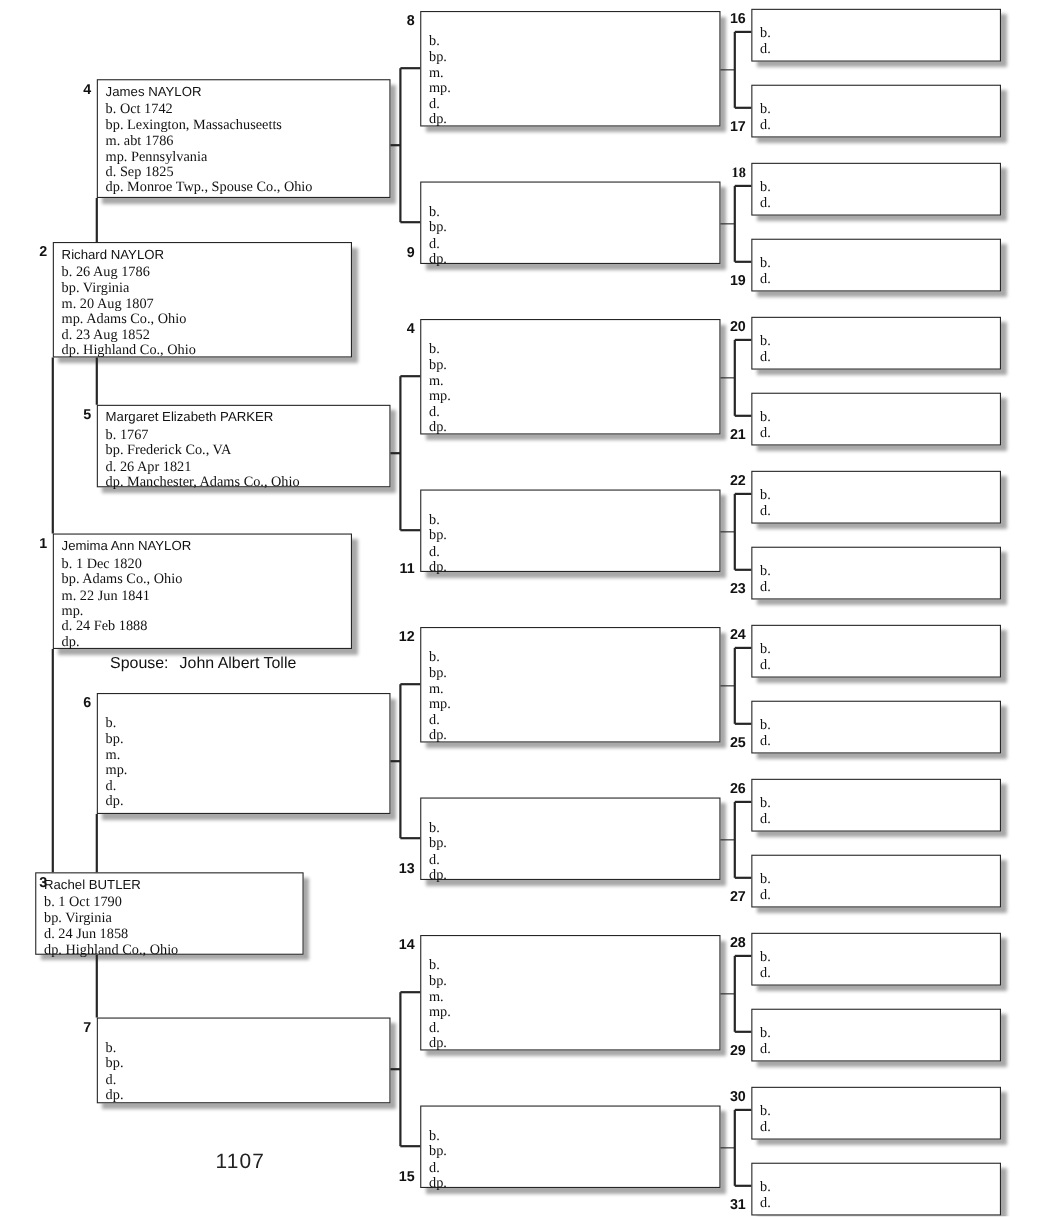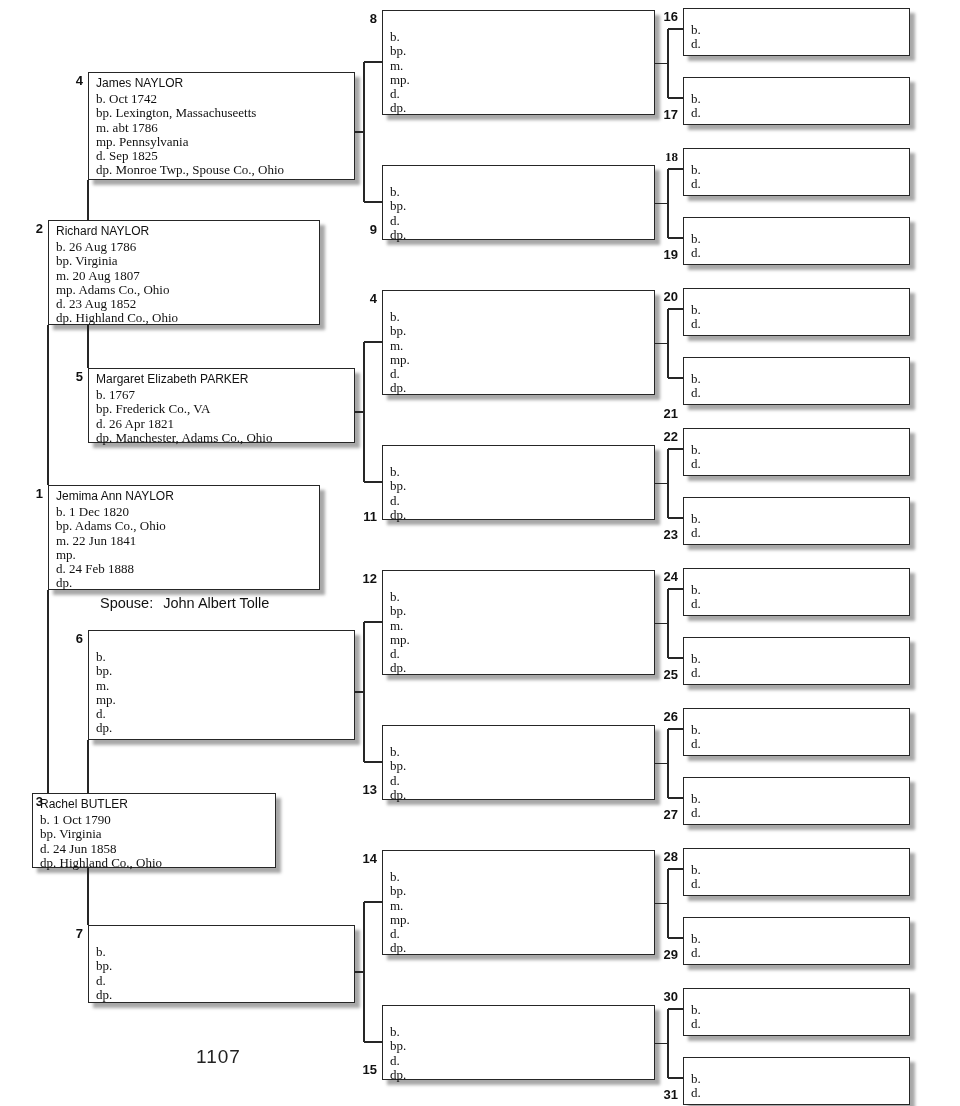--- a/index.html
+++ b/index.html
@@ -210,21 +210,21 @@
       <div class="pname small"></div>
       <div class="pfield">b.</div>
       <div class="pfield">d.</div>
     </div>
     <div class="pnum" style="left: 656px; top: 289px;">20</div>
     <div class="pbox" style="left: 683px; top: 357px; width: 227px; height: 48px;">
       <div class="pname small"></div>
       <div class="pfield">b.</div>
       <div class="pfield">d.</div>
     </div>
-    <div class="pnum" style="left: 656px; top: 387px; margin-top: 19px;">21</div>
+    <div class="pnum" style="left: 656px; top: 387px;">21</div>
     <div class="pbox" style="left: 683px; top: 428px; width: 227px; height: 48px;">
       <div class="pname small"></div>
       <div class="pfield">b.</div>
       <div class="pfield">d.</div>
     </div>
     <div class="pnum" style="left: 656px; top: 429px;">22</div>
     <div class="pbox" style="left: 683px; top: 497px; width: 227px; height: 48px;">
       <div class="pname small"></div>
       <div class="pfield">b.</div>
       <div class="pfield">d.</div>

